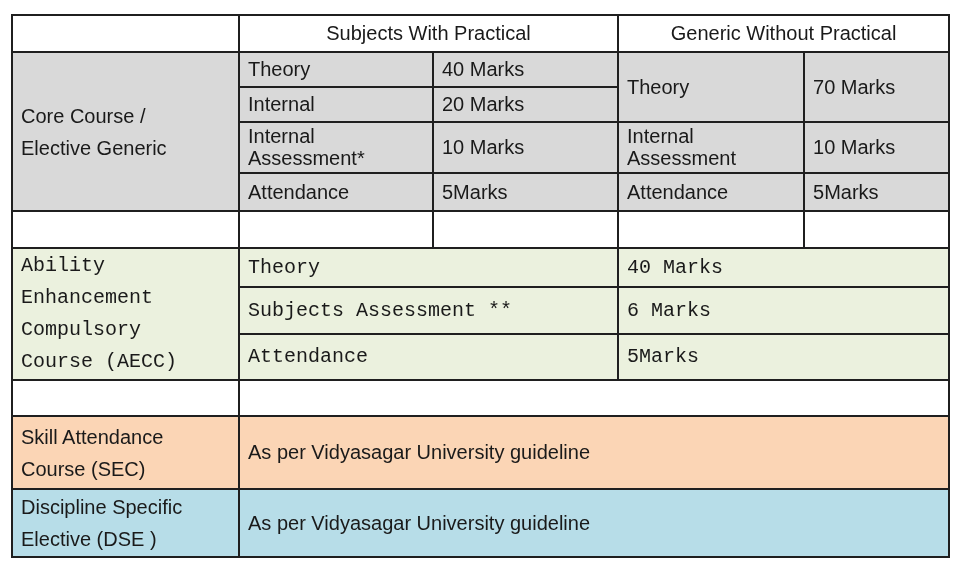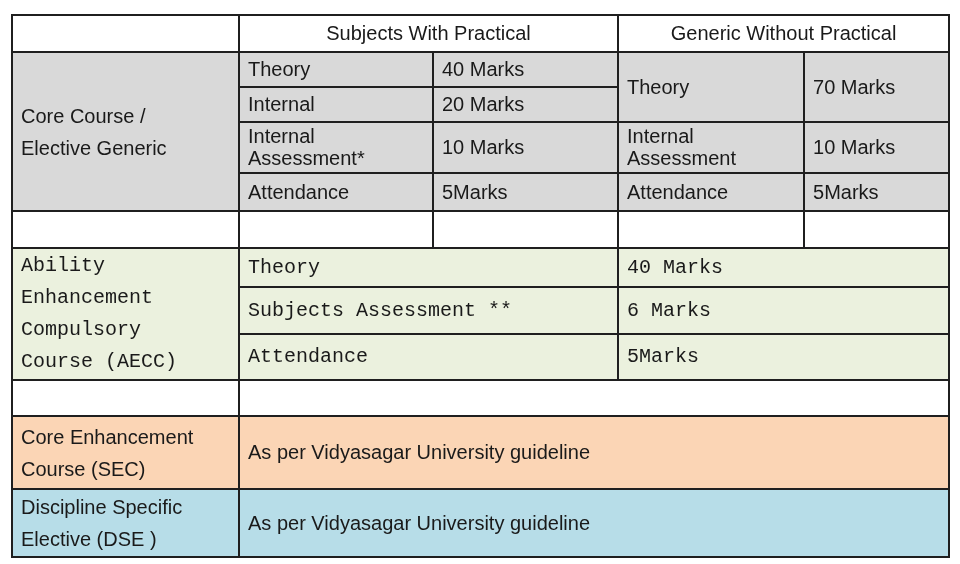--- a/index.html
+++ b/index.html
@@ -107,21 +107,21 @@
     <td colspan="2" class="bg-green">Attendance</td>
     <td colspan="2" class="bg-green">5Marks</td>
   </tr>
 
   <tr style="height:36px">
     <td></td>
     <td colspan="4"></td>
   </tr>
 
   <tr style="height:73px">
-    <td class="bg-orange top loose pre">Core Enhancement
+    <td class="bg-orange top loose pre">Skill Attendance
 Course (SEC)</td>
     <td colspan="4" class="bg-orange top">As per Vidyasagar University guideline</td>
   </tr>
 
   <tr style="height:67px">
     <td class="bg-blue top loose pre">Discipline Specific
 Elective (DSE )</td>
     <td colspan="4" class="bg-blue top">As per Vidyasagar University guideline</td>
   </tr>
 </tbody>

